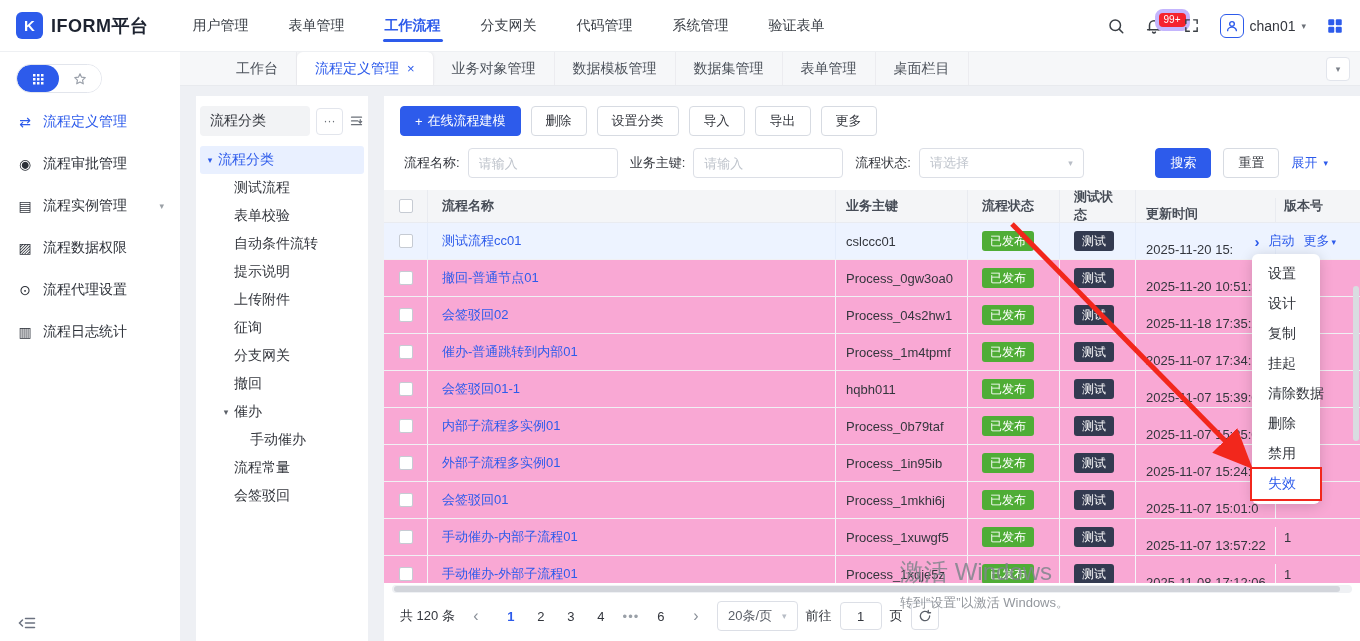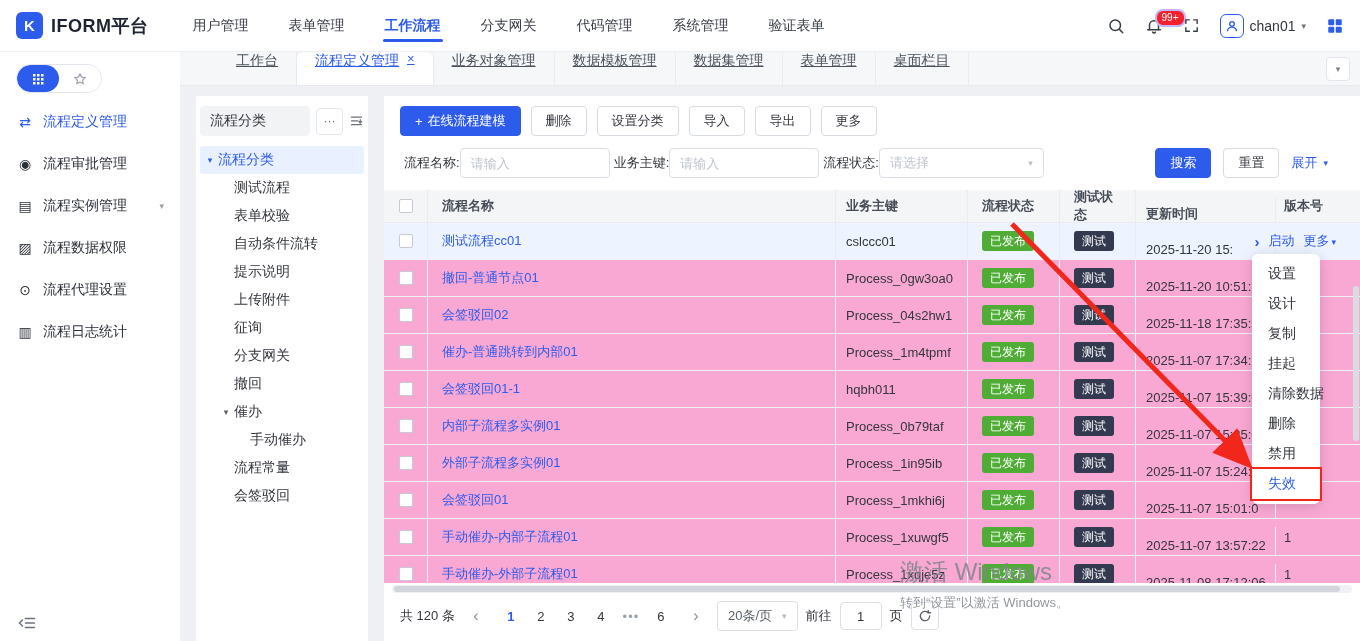--- a/index.html
+++ b/index.html
@@ -20,41 +20,41 @@
   .navbar{height:52px;display:flex;align-items:center;background:#fff;border-bottom:1px solid #eef0f3;padding:0 16px;position:relative;z-index:20;}
   .logo{display:flex;align-items:center;gap:8px;}
   .logo-mark{width:27px;height:27px;background:var(--primary);color:#fff;border-radius:6px;display:flex;align-items:center;justify-content:center;font-weight:bold;font-size:15px;}
   .logo-text{font-size:18px;font-weight:700;color:#1d2330;letter-spacing:.5px;}
   .topmenu{display:flex;margin-left:24px;height:100%;}
   .topmenu-item{padding:0 20px;display:flex;align-items:center;font-size:14px;color:#3a3f46;cursor:pointer;position:relative;white-space:nowrap;}
   .topmenu-item.active{color:var(--primary);font-weight:700;}
   .topmenu-item.active::after{content:"";position:absolute;left:18px;right:18px;bottom:9px;height:3px;border-radius:2px;background:var(--primary);}
   .nav-right{margin-left:auto;display:flex;align-items:center;gap:20px;}
   .nav-ic{position:relative;display:flex;align-items:center;cursor:pointer;}
-  .nbadge{position:absolute;top:-8px;left:10px;background:#f5222d;color:#fff;font-size:10px;line-height:14px;padding:0 5px;border-radius:8px;border:2px solid #c4b5fd;white-space:nowrap;}
+  .nbadge{position:absolute;top:-8px;left:10px;background:#f5222d;color:#fff;font-size:10px;line-height:14px;padding:0 5px;border-radius:8px;border:4px solid #c4b5fd;white-space:nowrap;}
   .user{display:flex;align-items:center;gap:6px;cursor:pointer;}
   .avatar{width:24px;height:24px;border-radius:6px;border:1.5px solid var(--primary);display:flex;align-items:center;justify-content:center;}
   .uname{font-size:14px;color:#33363d;}
   .ucaret{font-size:9px;color:#6b7078;}
   
   .body-row{display:flex;height:589px;}
   .sidebar{width:180px;background:#fff;flex-shrink:0;position:relative;z-index:10;}
   .side-toggle{margin:12px 16px 8px;display:inline-flex;border:1px solid #e2e5ec;border-radius:16px;overflow:hidden;background:#fff;}
   .seg{width:42px;height:27px;display:flex;align-items:center;justify-content:center;background:#fff;border:none;cursor:pointer;color:#9aa0aa;}
   .seg-blue{background:var(--primary);color:#fff;border-radius:16px;}
   .side-item{height:42px;display:flex;align-items:center;padding:0 16px;font-size:14px;color:#2c3038;cursor:pointer;white-space:nowrap;}
   .side-item.active{color:var(--primary);}
   .side-icon{width:18px;margin-right:9px;font-size:14px;text-align:center;flex-shrink:0;}
   .side-chevron{margin-left:auto;color:#9aa0a6;font-size:9px;}
   .collapse-ic{position:absolute;bottom:10px;left:18px;cursor:pointer;}
   .main{flex:1;display:flex;flex-direction:column;background:#eef0f4;min-width:0;}
   
   .tabbar{height:34px;background:#f6f7f9;display:flex;align-items:stretch;padding-left:38px;border-bottom:1px solid #e8eaee;position:relative;}
   .tabs{display:flex;}
-  .tab{display:flex;align-items:flex-start;padding:0 18px;font-size:14px;color:#4c525b;cursor:pointer;border-right:1px solid #ececf0;white-space:nowrap;text-decoration:underline;}
+  .tab{display:flex;align-items:center;padding:0 18px;font-size:14px;color:#4c525b;cursor:pointer;border-right:1px solid #ececf0;white-space:nowrap;}
   .tab.active{background:#fff;color:var(--primary);border-radius:6px 6px 0 0;box-shadow:0 -1px 3px rgba(0,0,0,.04);}
   .tab-close{margin-left:8px;font-size:13px;line-height:1;}
   .tab-more{position:absolute;right:10px;top:5px;width:24px;height:24px;border:1px solid #e2e5ec;background:#fff;border-radius:4px;color:#7b8089;font-size:9px;cursor:pointer;}
   
   .workspace{flex:1;display:flex;padding:10px 0 0 16px;gap:16px;min-height:0;}
   .tree-panel{width:172px;background:#fff;flex-shrink:0;padding:10px 4px;overflow:hidden;}
   .tree-head{display:flex;align-items:center;gap:6px;margin-bottom:10px;}
   .tree-title{flex:1;background:#f2f3f5;border-radius:4px;height:30px;display:flex;align-items:center;padding:0 10px;font-size:14px;color:#33363d;}
   .tree-dots{width:27px;height:27px;border:1px solid #e2e5ec;border-radius:4px;background:#fff;color:#6b7078;font-size:12px;cursor:pointer;flex-shrink:0;}
   .tree-list-ic{color:#6b7078;cursor:pointer;flex-shrink:0;display:flex;}
@@ -64,21 +64,21 @@
   .lvl1{padding-left:18px;}
   .lvl2{padding-left:34px;}
   .tree-item.selected{background:#e9f0ff;color:var(--primary);}
   .tree-item.selected .tree-caret{color:var(--primary);}
   
   .table-panel{flex:1;background:#fff;display:flex;flex-direction:column;position:relative;min-width:0;}
   .toolbar{display:flex;align-items:center;gap:10px;padding:10px 16px 8px;}
   .btn{height:30px;padding:0 14px;border:1px solid #d7dbe2;background:#fff;border-radius:4px;font-size:13px;color:#33363d;display:inline-flex;align-items:center;gap:5px;cursor:pointer;white-space:nowrap;}
   .btn-primary{background:var(--primary);border-color:var(--primary);color:#fff;}
   .tb-rest{display:flex;gap:10px;}
-  .filters{display:flex;align-items:center;padding:4px 16px 12px;}
+  .filters{display:flex;align-items:center;padding:4px 16px 12px;gap:8px;}
   .f-label{font-size:13px;color:#33363d;margin-left:4px;white-space:nowrap;}
   .f-input{width:150px;height:30px;border:1px solid #dcdfe6;border-radius:4px;padding:0 10px;font-size:13px;color:#33363d;outline:none;background:#fff;}
   .f-input::placeholder{color:#bfc4cc;}
   .f-select{width:165px;height:30px;border:1px solid #dcdfe6;border-radius:4px;padding:0 10px;display:flex;align-items:center;justify-content:space-between;cursor:pointer;background:#fff;}
   .f-select .ph{color:#bfc4cc;font-size:13px;}
   .sel-caret{color:#b8bdc6;font-size:9px;}
   .filters-right{margin-left:auto;display:flex;align-items:center;gap:12px;padding-right:16px;}
   .link-blue{color:var(--primary);font-size:13px;cursor:pointer;display:inline-flex;align-items:center;gap:4px;white-space:nowrap;}
   
   .tablewrap{flex:1;overflow:hidden;position:relative;}

